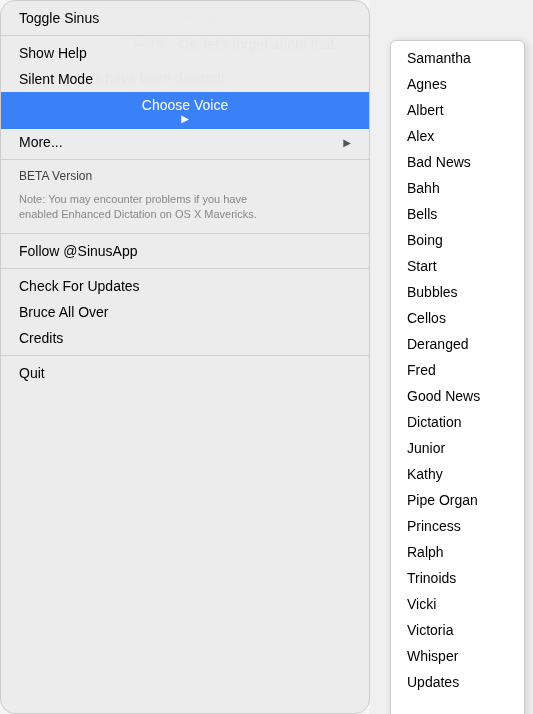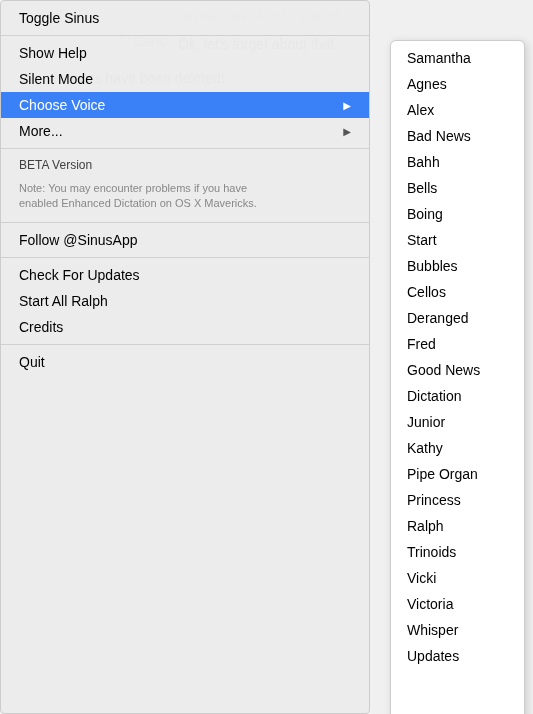--- a/index.html
+++ b/index.html
@@ -71,38 +71,39 @@
 
     
     .context-menu {
       position: absolute;
       top: 0;
       left: 0;
       width: 370px;
       height: 714px;
       background: rgba(236, 236, 236, 0.98);
       border: 1px solid #ccc;
-      border-radius: 4px;
+      border-radius: 15px;
       font-size: 14px;
       padding: 4px 0;
     }
 
     .menu-item {
       padding: 5px 18px;
       cursor: pointer;
       color: #000;
       display: flex;
       align-items: center;
       justify-content: space-between;
       font-size: 14px;
     }
 
     .menu-item.active {
       background: #3a80f7;
       color: white;
+      flex-direction: column;
     }
 
     .menu-separator {
       height: 1px;
       background: #d0d0d0;
       margin: 4px 0;
     }
 
     .menu-section-label {
       padding: 5px 18px;
@@ -191,34 +192,35 @@
   <div class="menu-note">Note: You may encounter problems if you have enabled Enhanced Dictation on OS X Mavericks.</div>
   <div class="menu-separator"></div>
   <div class="menu-item">
     <span>Follow @SinusApp</span>
   </div>
   <div class="menu-separator"></div>
   <div class="menu-item">
     <span>Check For Updates</span>
   </div>
   <div class="menu-item">
-    <span>Start All Ralph</span>
+    <span>Bruce All Over</span>
   </div>
   <div class="menu-item">
     <span>Credits</span>
   </div>
   <div class="menu-separator"></div>
   <div class="menu-item">
     <span>Quit</span>
   </div>
 </div>
 
 <div class="voice-submenu" id="voice-submenu">
 <div class="voice-item selected">Samantha</div>
     <div class="voice-item">Agnes</div>
+    <div class="voice-item">Albert</div>
     <div class="voice-item">Alex</div>
     <div class="voice-item">Bad News</div>
     <div class="voice-item">Bahh</div>
     <div class="voice-item">Bells</div>
     <div class="voice-item">Boing</div>
     <div class="voice-item">Start</div>
     <div class="voice-item">Bubbles</div>
     <div class="voice-item">Cellos</div>
     <div class="voice-item">Deranged</div>
     <div class="voice-item">Fred</div>

